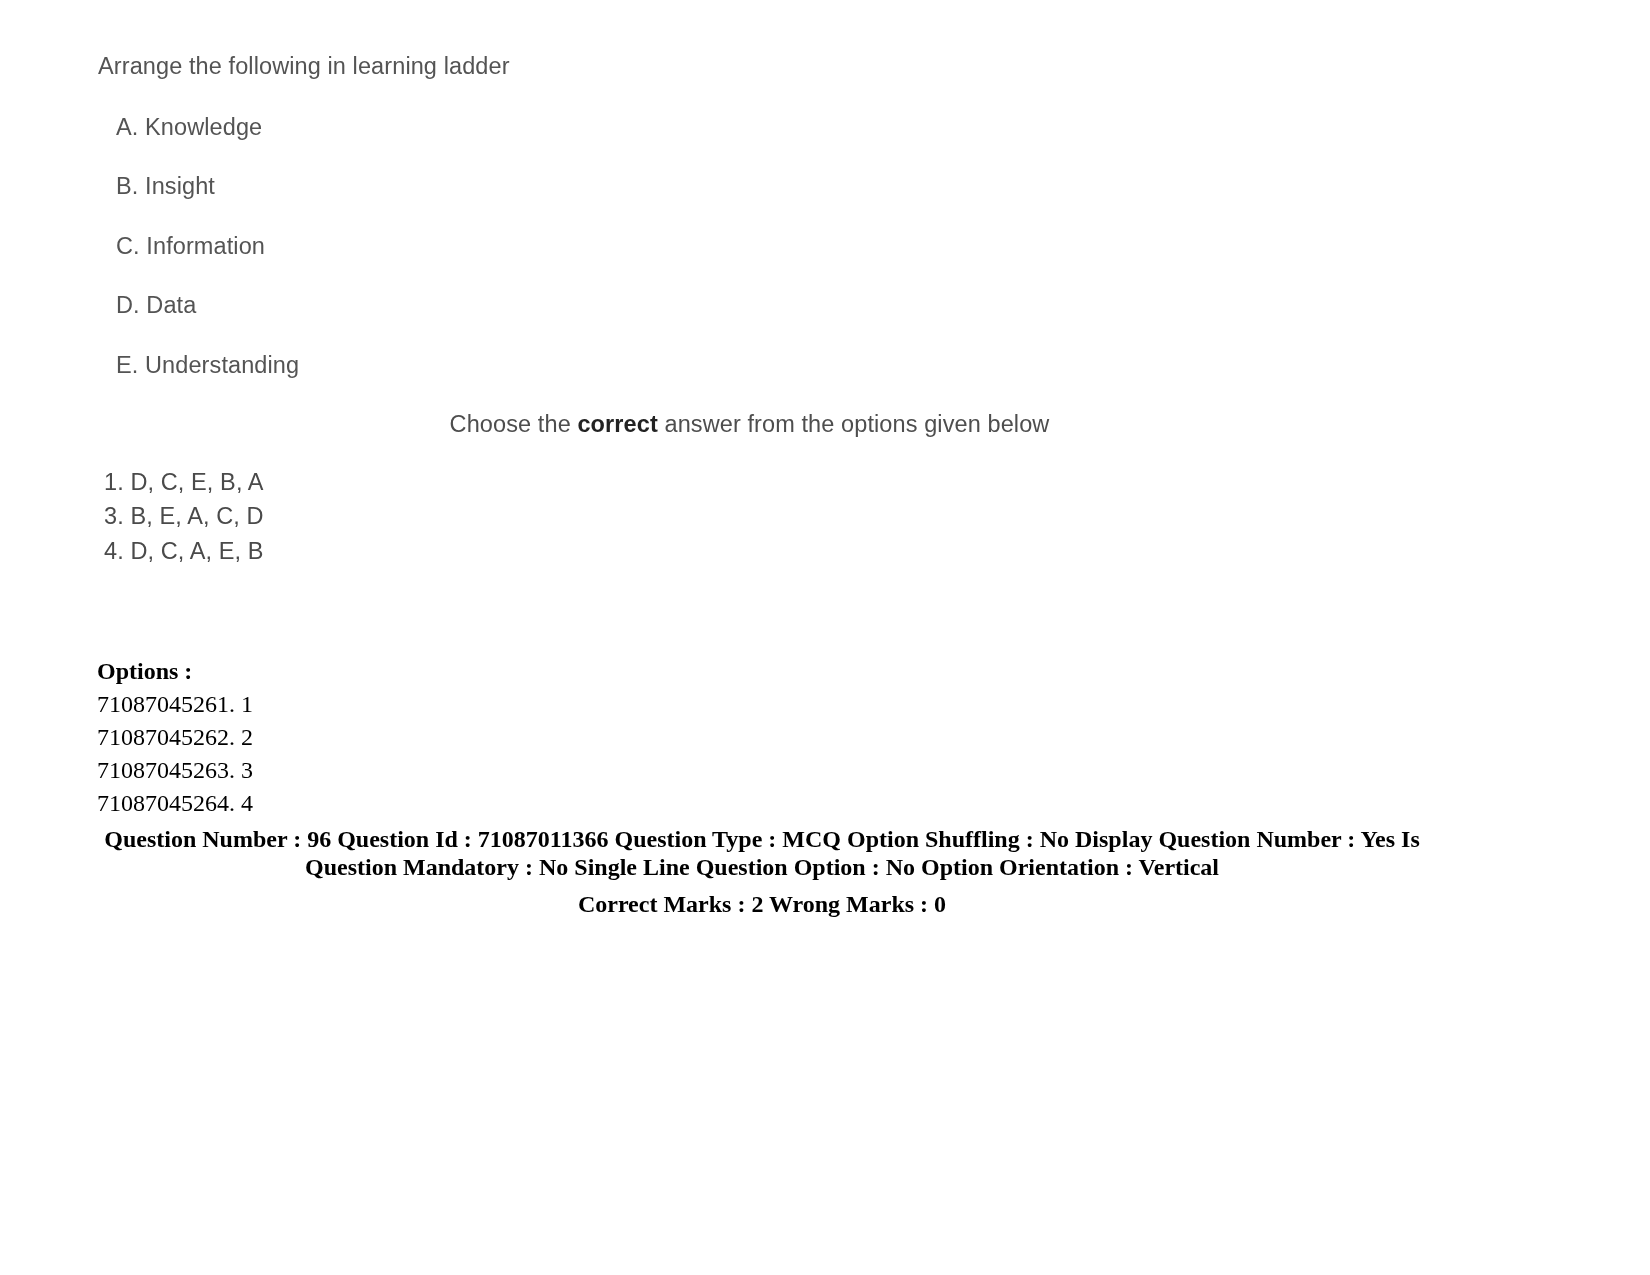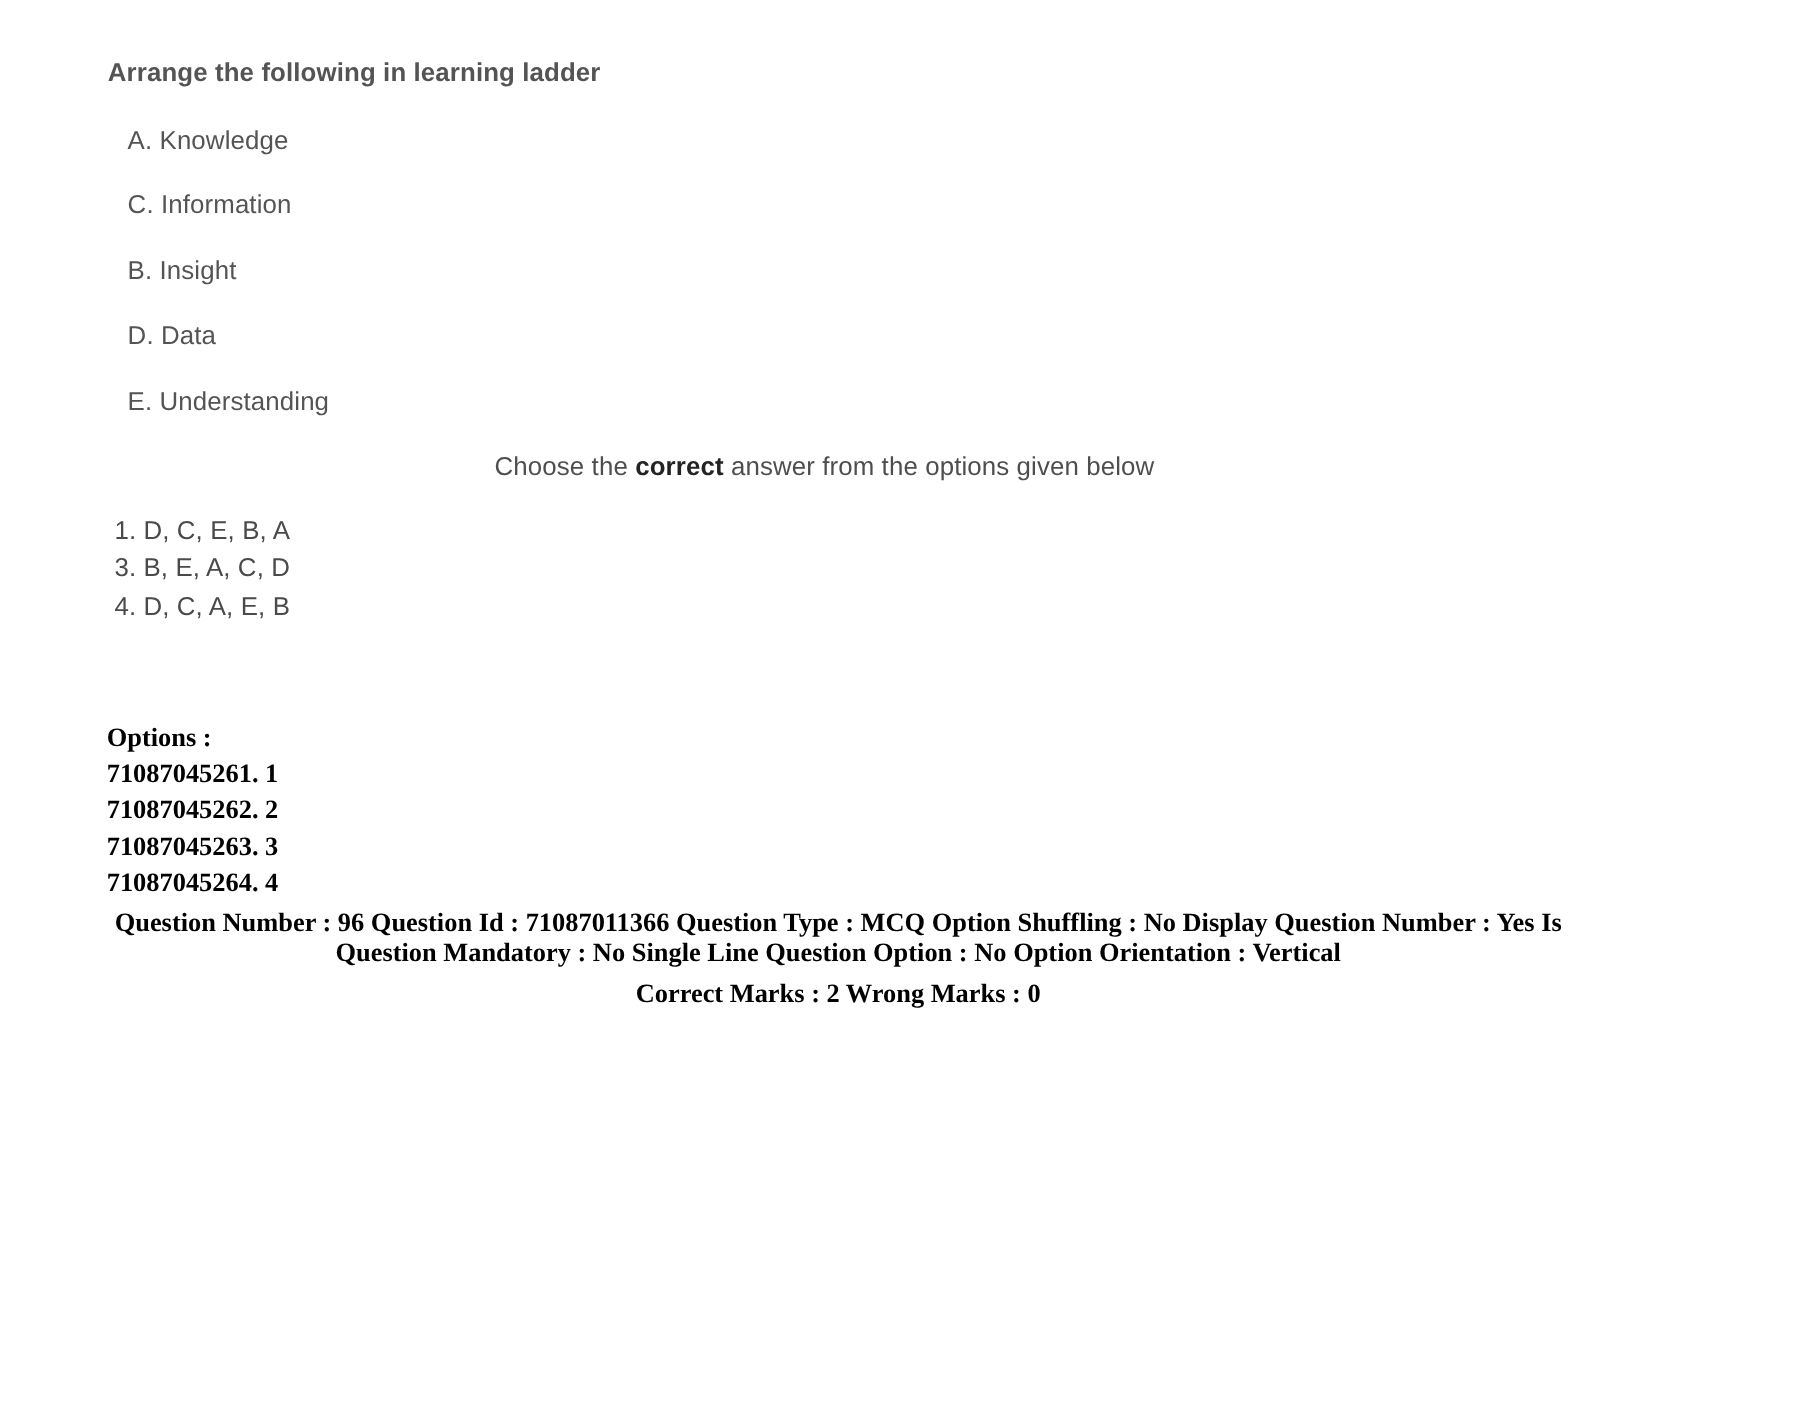--- a/index.html
+++ b/index.html
@@ -36,21 +36,20 @@
     font-family: "Liberation Sans", sans-serif;
     font-size: 23.5px;
     line-height: 1;
     color: #545454;
     letter-spacing: 0.1px;
     white-space: pre;
   }
   .scan-stem {
     margin-bottom: 37px;
     margin-left: 0px;
-    font-weight: bold;
   }
   .scan-item {
     margin-bottom: 36px;
     margin-left: 18px;
   }
   .scan-choose {
     margin-bottom: 34px;
     margin-left: 3px;
     color: #4e4e4e;
     text-align: center;
@@ -79,21 +78,20 @@
     font-size: 24px;
     line-height: 1.38;
     color: #000;
   }
   .opt-row {
     font-family: "Liberation Serif", serif;
     font-size: 24px;
     line-height: 1.38;
     color: #000;
     white-space: pre;
-    font-weight: bold;
   }
 
   .meta-block {
     position: absolute;
     left: 97px;
     top: 826px;
     width: 1330px;
   }
   .meta-para {
     font-family: "Liberation Serif", serif;
@@ -110,23 +108,23 @@
 <body>
 
 <div class="page">
 
   <div class="scan-block">
 
     <div class="scan-line scan-stem">Arrange the following in learning ladder</div>
 
     <div class="scan-line scan-item">A. Knowledge</div>
 
+    <div class="scan-line scan-item">B. Insight</div>
+
     <div class="scan-line scan-item">C. Information</div>
-
-    <div class="scan-line scan-item">B. Insight</div>
 
     <div class="scan-line scan-item">D. Data</div>
 
     <div class="scan-line scan-item">E. Understanding</div>
 
     <div class="scan-line scan-choose"><span>Choose the </span><b>correct</b><span> answer from the options given below</span></div>
 
     <div class="scan-line scan-answer">1. D, C, E, B, A</div>
 
 

